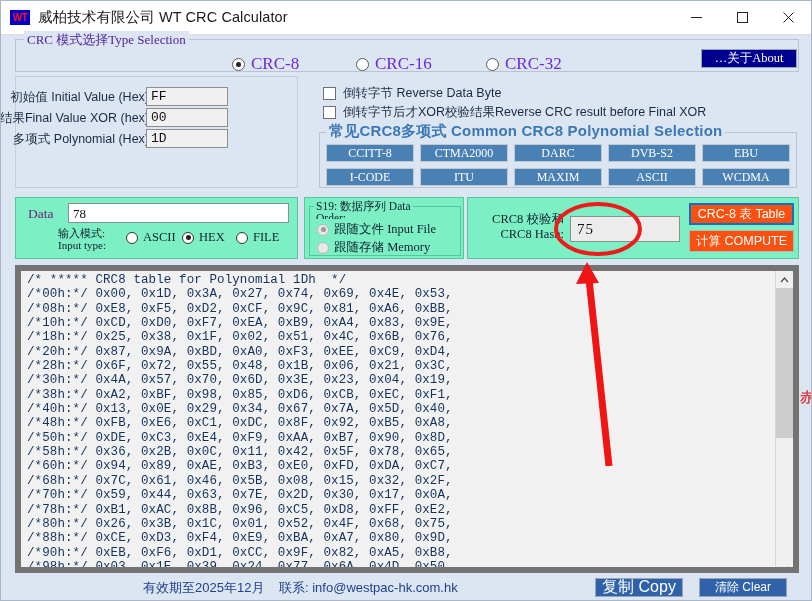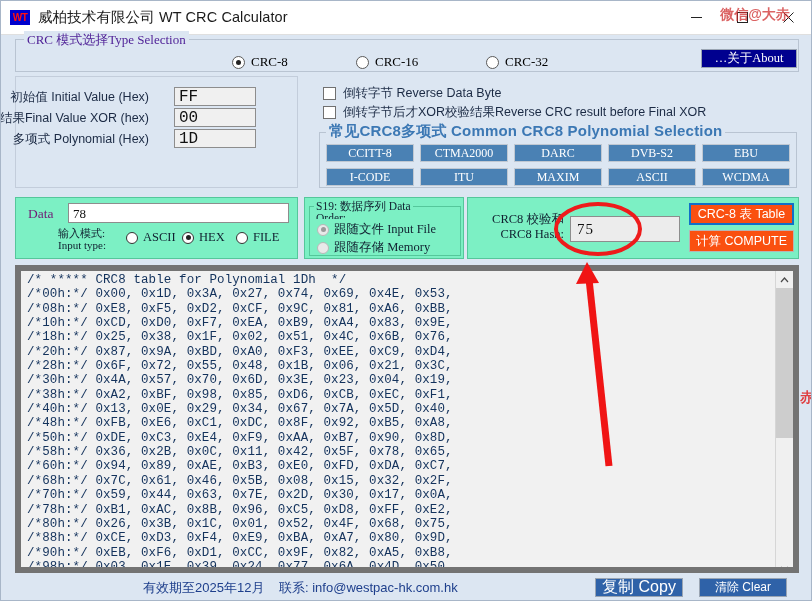--- a/index.html
+++ b/index.html
@@ -53,21 +53,21 @@
     font-family:"Liberation Serif",serif;
     font-size:12.5px;color:#4c1d95;white-space:nowrap;
   }
 
   
   #crc-type-group{left:14px;top:38px;width:784px;height:33px;background:transparent;}
   #crc-type-group .glabel{font-family:"Liberation Serif",serif;font-size:13px;}
   .radio-row{position:absolute;left:0;top:14px;width:100%;height:20px;}
   .radio{
     position:absolute;display:flex;align-items:center;gap:6px;
-    font-family:"Liberation Serif",serif;font-size:13px;color:#000000;
+    font-family:"Liberation Serif",serif;font-size:17px;color:#6d28d9;
   }
   .rdot{
     width:13px;height:13px;border-radius:50%;
     border:1px solid #5a5a5a;background:#fff;box-sizing:border-box;
     position:relative;flex:0 0 auto;
   }
   .rdot.on::after{
     content:"";position:absolute;left:3px;top:3px;width:5px;height:5px;
     border-radius:50%;background:#222;
   }
@@ -87,22 +87,22 @@
     background:#dce6f2;border:1px solid #c3cddb;box-sizing:border-box;
   }
   .param-label{
     position:absolute;right:148px;white-space:nowrap;
     font-size:12.5px;color:#1b2a44;font-family:"Liberation Sans",sans-serif;
     text-align:right;
   }
   .param-input{
     position:absolute;left:130px;width:82px;height:19px;
     background:#f0f0f0;border:1px solid #8d8d8d;box-sizing:border-box;
-    font-family:"Liberation Mono",monospace;font-size:16px;color:#111;
-    line-height:18px;padding-left:4px;margin-left:28px;
+    font-family:"Liberation Mono",monospace;font-size:13px;color:#111;
+    line-height:18px;padding-left:4px;
   }
 
   
   .cbrow{
     position:absolute;display:flex;align-items:center;gap:7px;
     font-size:12.5px;color:#1b2a44;white-space:nowrap;
   }
   .cbox{
     width:13px;height:13px;border:1px solid #707070;background:#fff;
     box-sizing:border-box;flex:0 0 auto;
@@ -450,21 +450,20 @@
     </div>
   </div>
 
   <div id="footer">
     <div id="footer-valid">有效期至2025年12月</div>
     <div id="footer-contact">联系: info@westpac-hk.com.hk</div>
     <div id="copy-button">复制 Copy</div>
     <div id="clear-button">清除 Clear</div>
   </div>
 
-  <div id="watermark-footer">微信@大赤</div>
   <div id="watermark-right">赤</div>
 
   <svg id="annotation-layer" viewBox="0 0 812 601">
     <ellipse cx="597" cy="228" rx="42" ry="25" fill="none" stroke="#ee1b1b" stroke-width="4"></ellipse>
     <g>
       <line x1="608" y1="465" x2="588" y2="278" stroke="#f01515" stroke-width="7" stroke-linecap="butt"></line>
       <polygon points="586,261 575,283 598,282" fill="#f01515"></polygon>
     </g>
   </svg>
 

